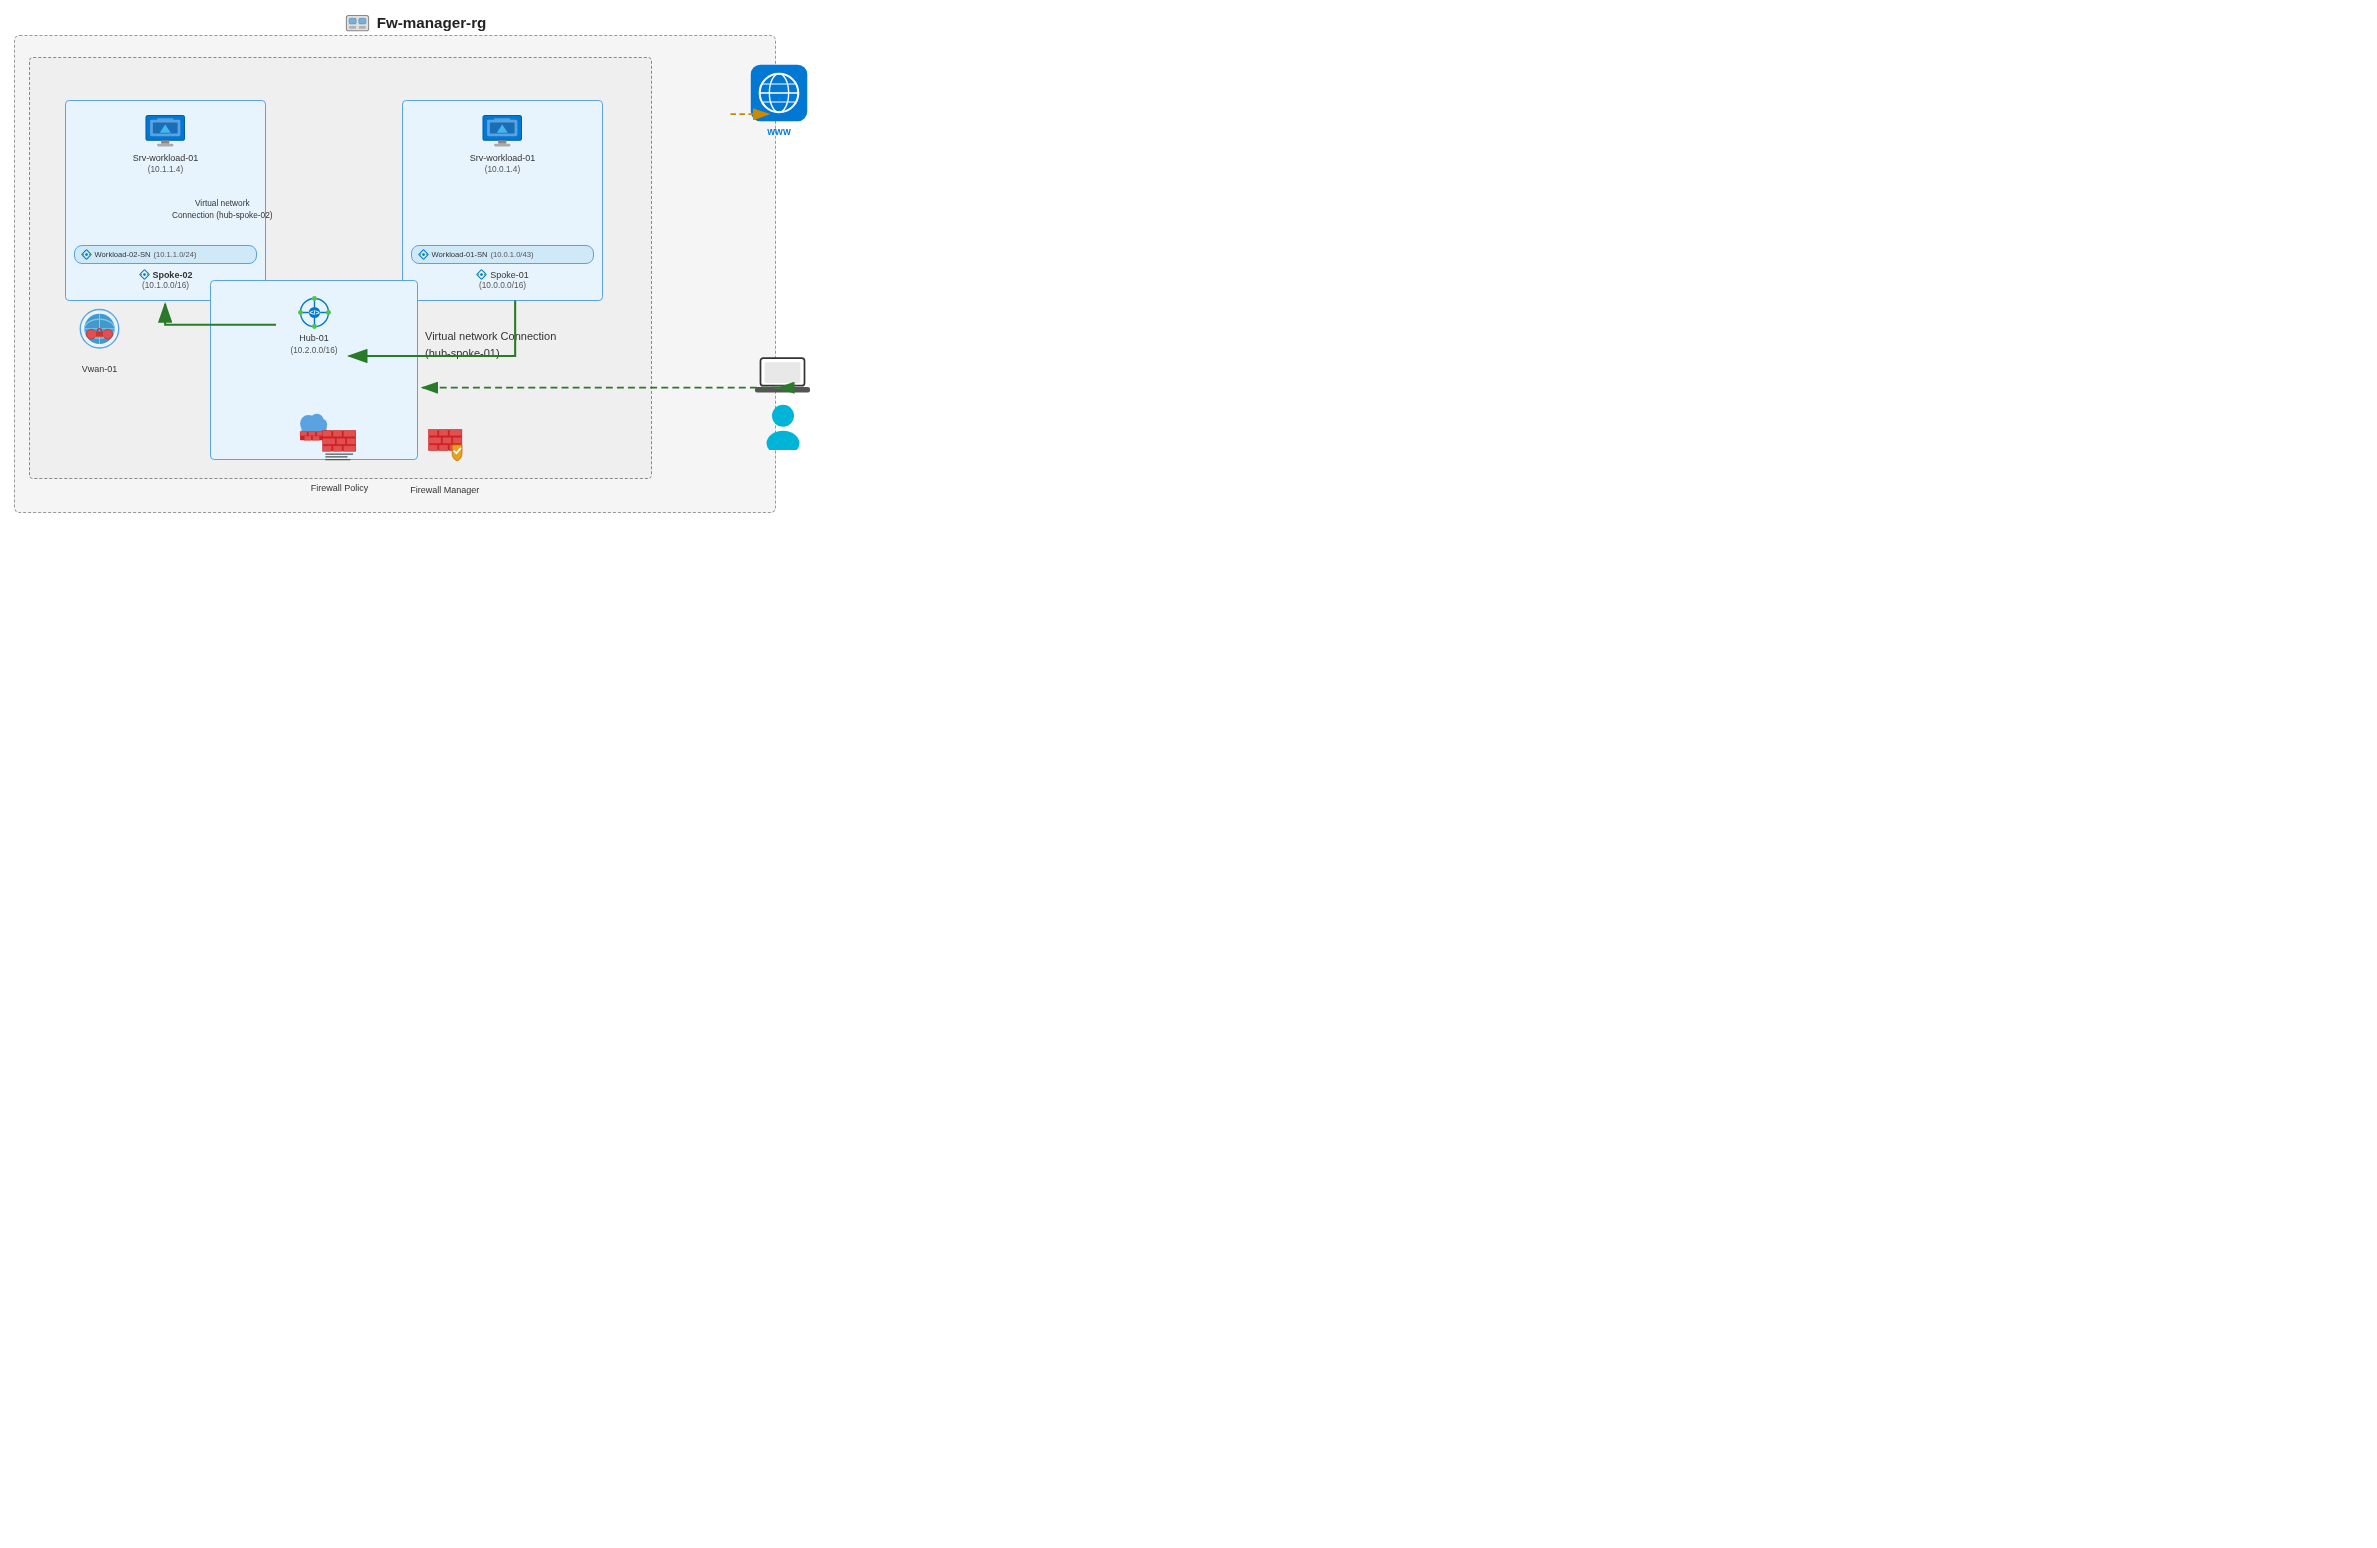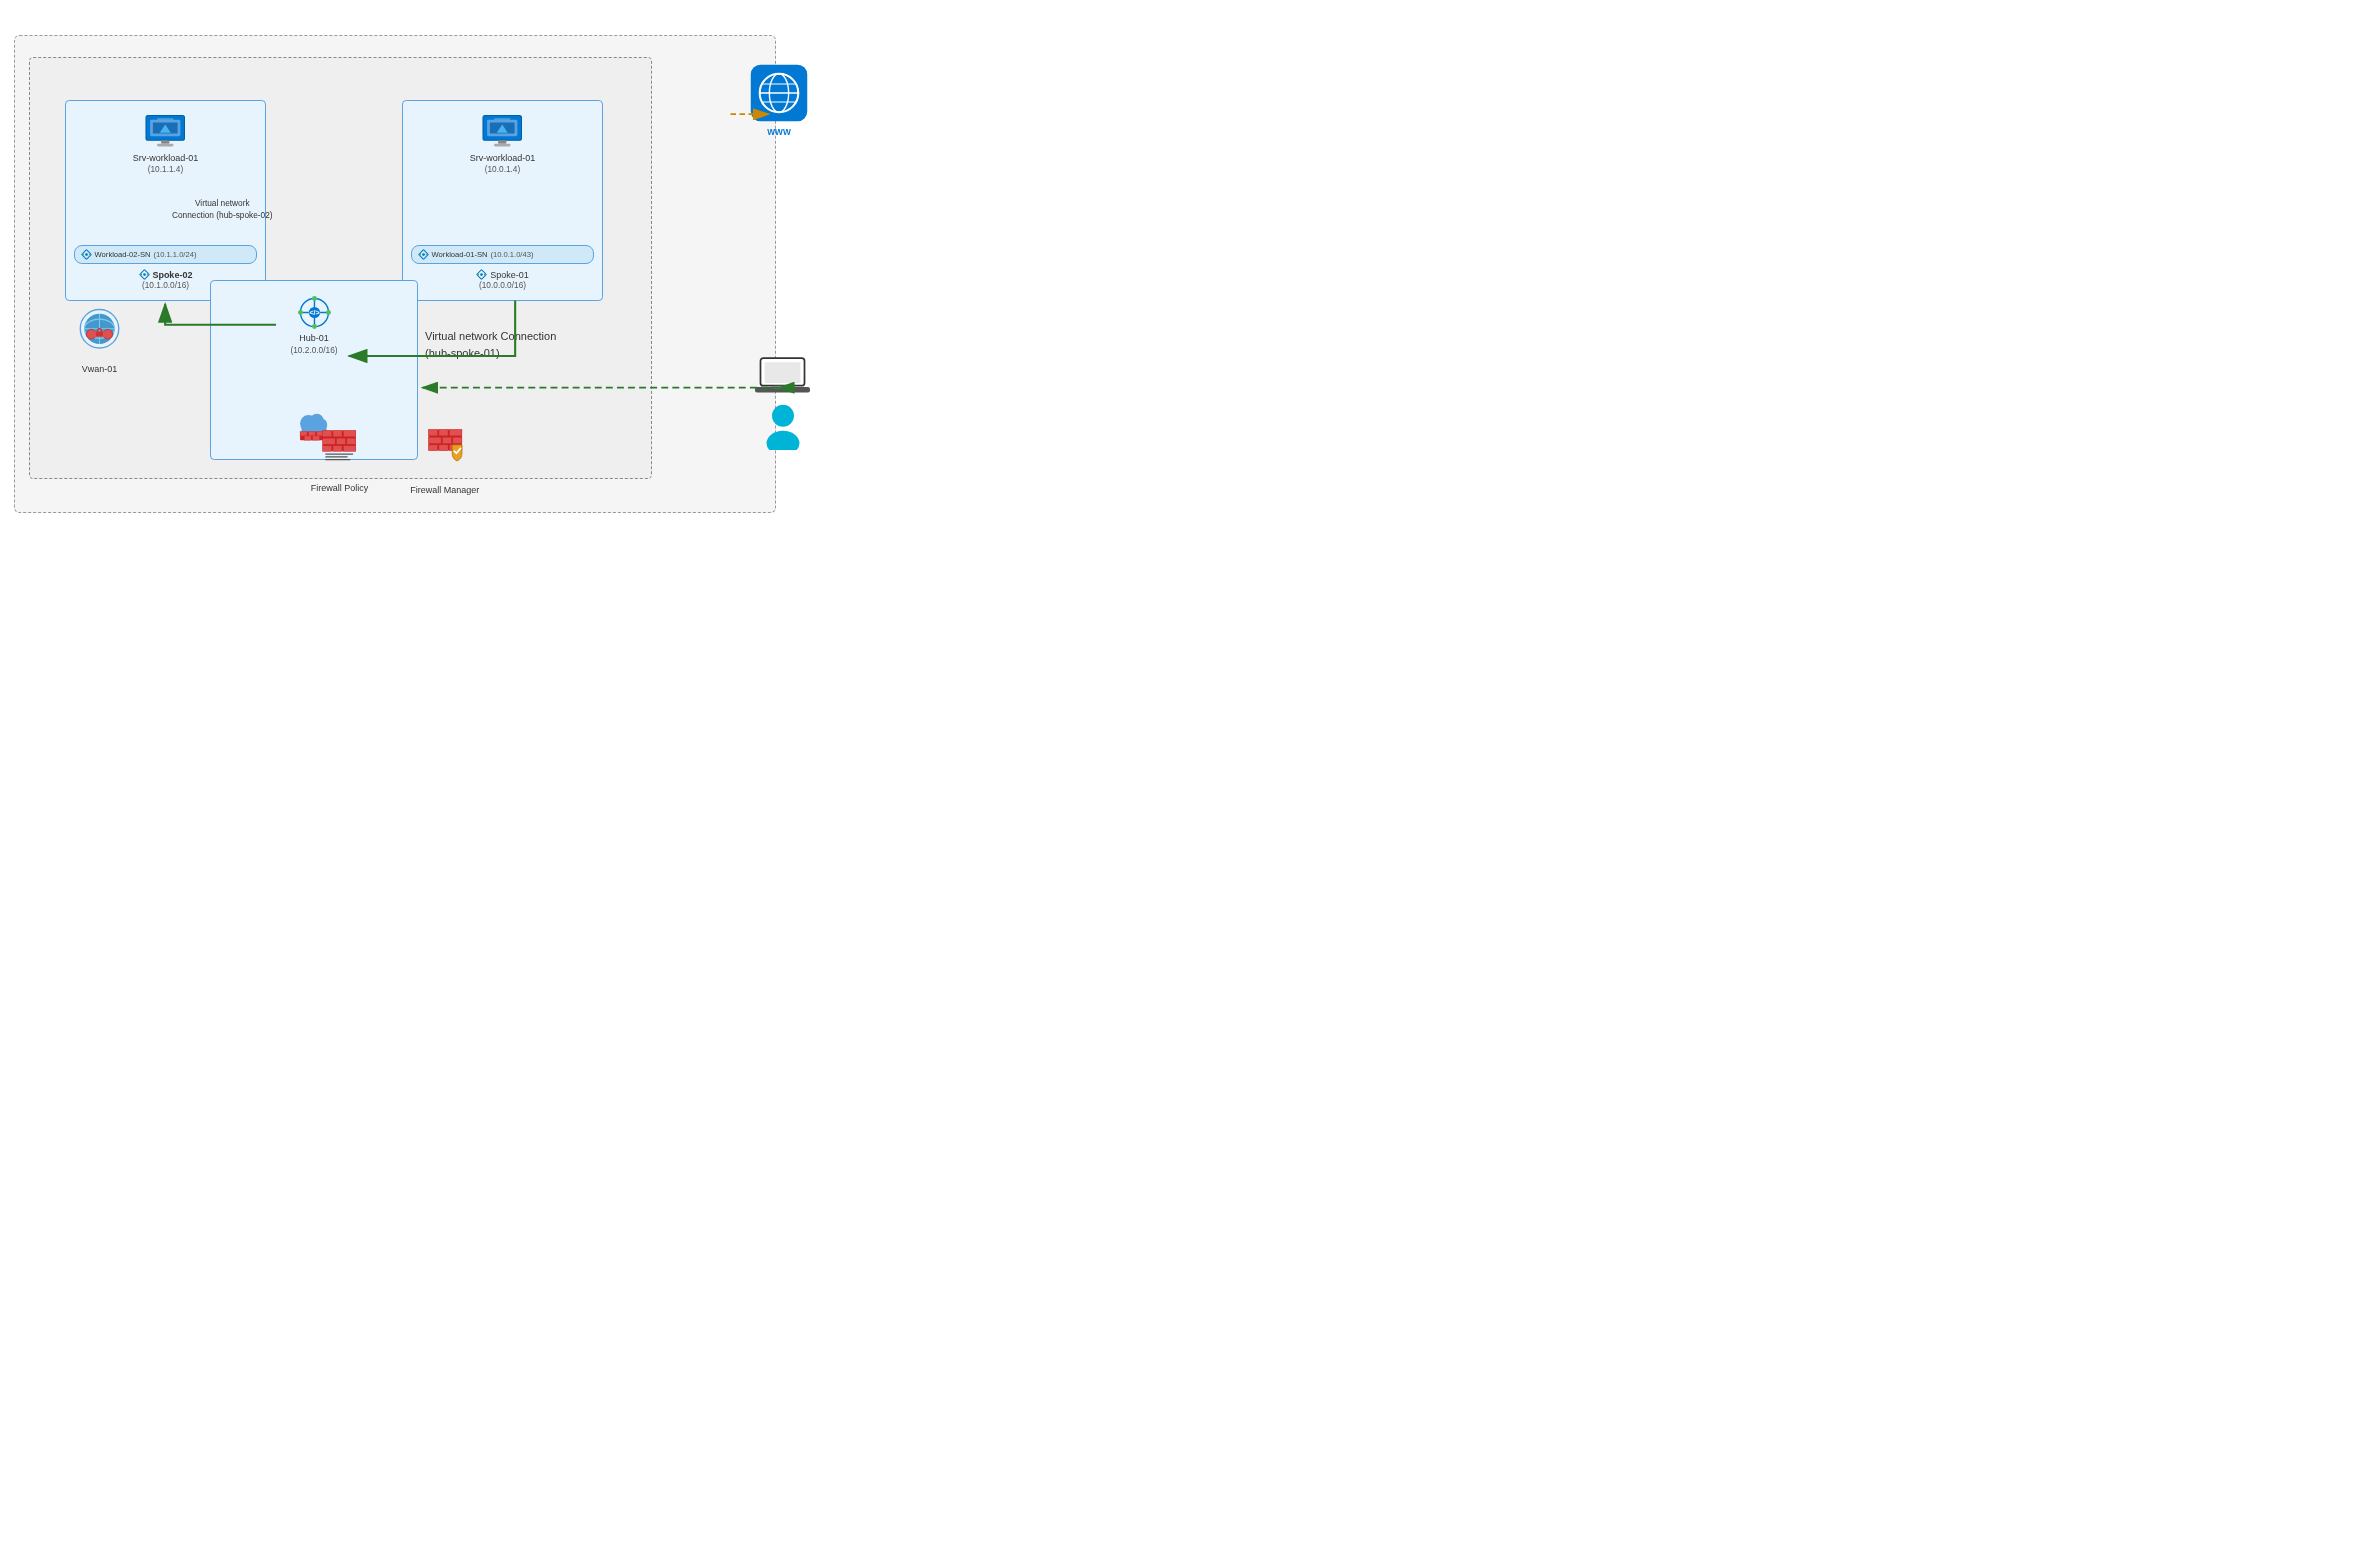--- a/index.html
+++ b/index.html
@@ -174,20 +174,31 @@
       flex-direction: column;
       align-items: center;
       gap: 5.5px;
     }
   </style>
 </head>
 <body>
 
 <div class="diagram-root">
 
+  <div class="rg-header">
+
+    <svg class="rg-icon" viewBox="0 0 36 36" fill="none" xmlns="http://www.w3.org/2000/svg">
+      <rect x="2" y="8" width="32" height="22" rx="3" fill="#e0e0e0" stroke="#888" stroke-width="1.5"></rect>
+      <rect x="6" y="12" width="10" height="8" rx="1.5" fill="#78b0d8" stroke="#5a8fb5" stroke-width="1"></rect>
+      <rect x="20" y="12" width="10" height="8" rx="1.5" fill="#78b0d8" stroke="#5a8fb5" stroke-width="1"></rect>
+      <rect x="6" y="23" width="10" height="4" rx="1" fill="#b0b0b0"></rect>
+      <rect x="20" y="23" width="10" height="4" rx="1" fill="#b0b0b0"></rect>
+    </svg>
+    <span>Fw-manager-rg</span>
+  </div>
 
   <div class="rg-box">
 
     <div class="inner-box">
 
       <div class="vnet-left">
 
         <div style="position:absolute;top:12.5px;left:50%;transform:translateX(-50%);text-align:center;">
           <svg width="44" height="36" viewBox="0 0 64 52">
             <rect x="4" y="2" width="56" height="36" rx="3" fill="#0078d4" stroke="#005fa3" stroke-width="1.5"></rect>

